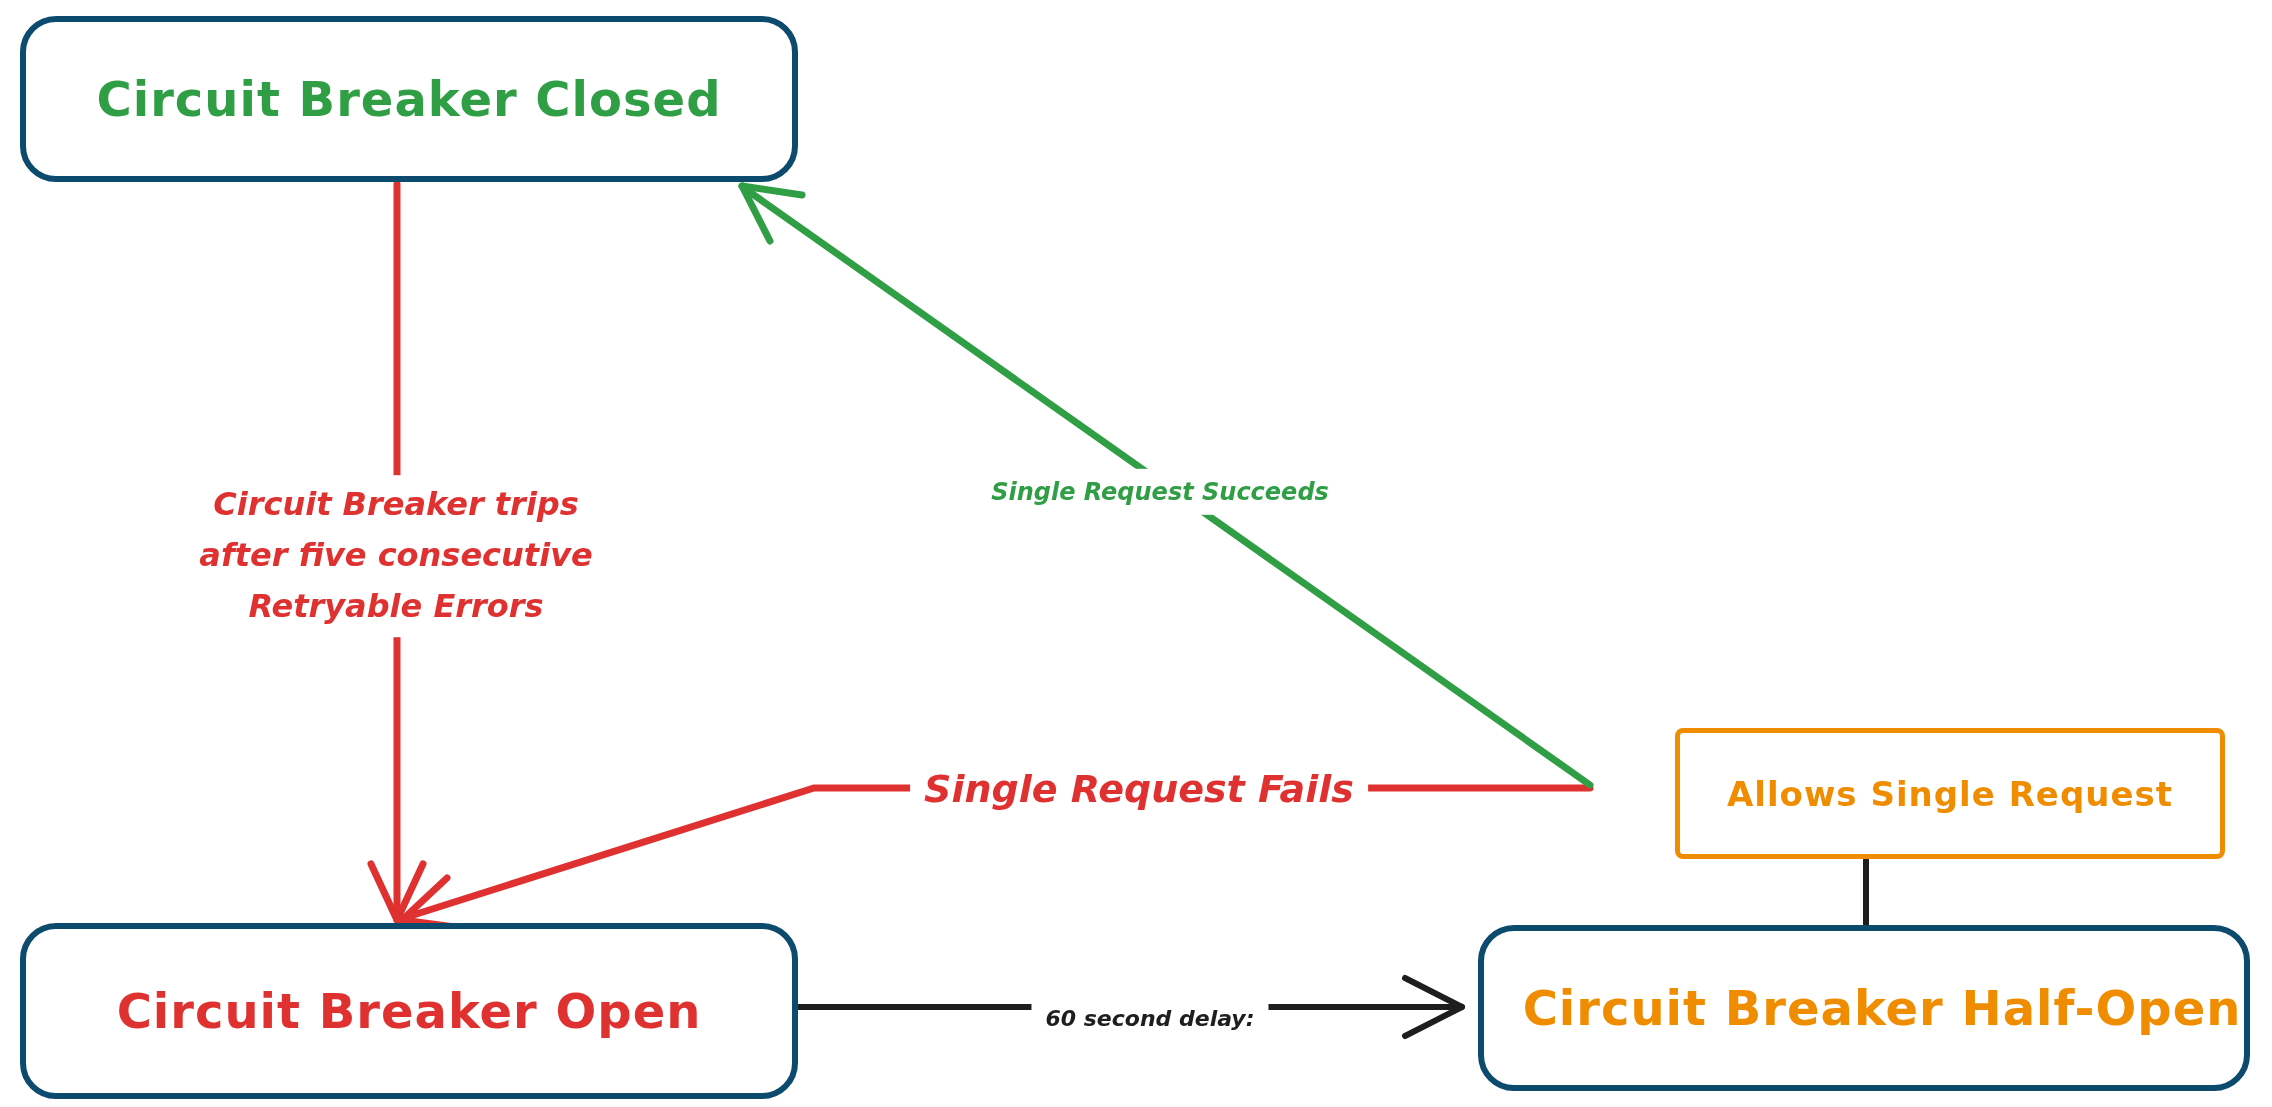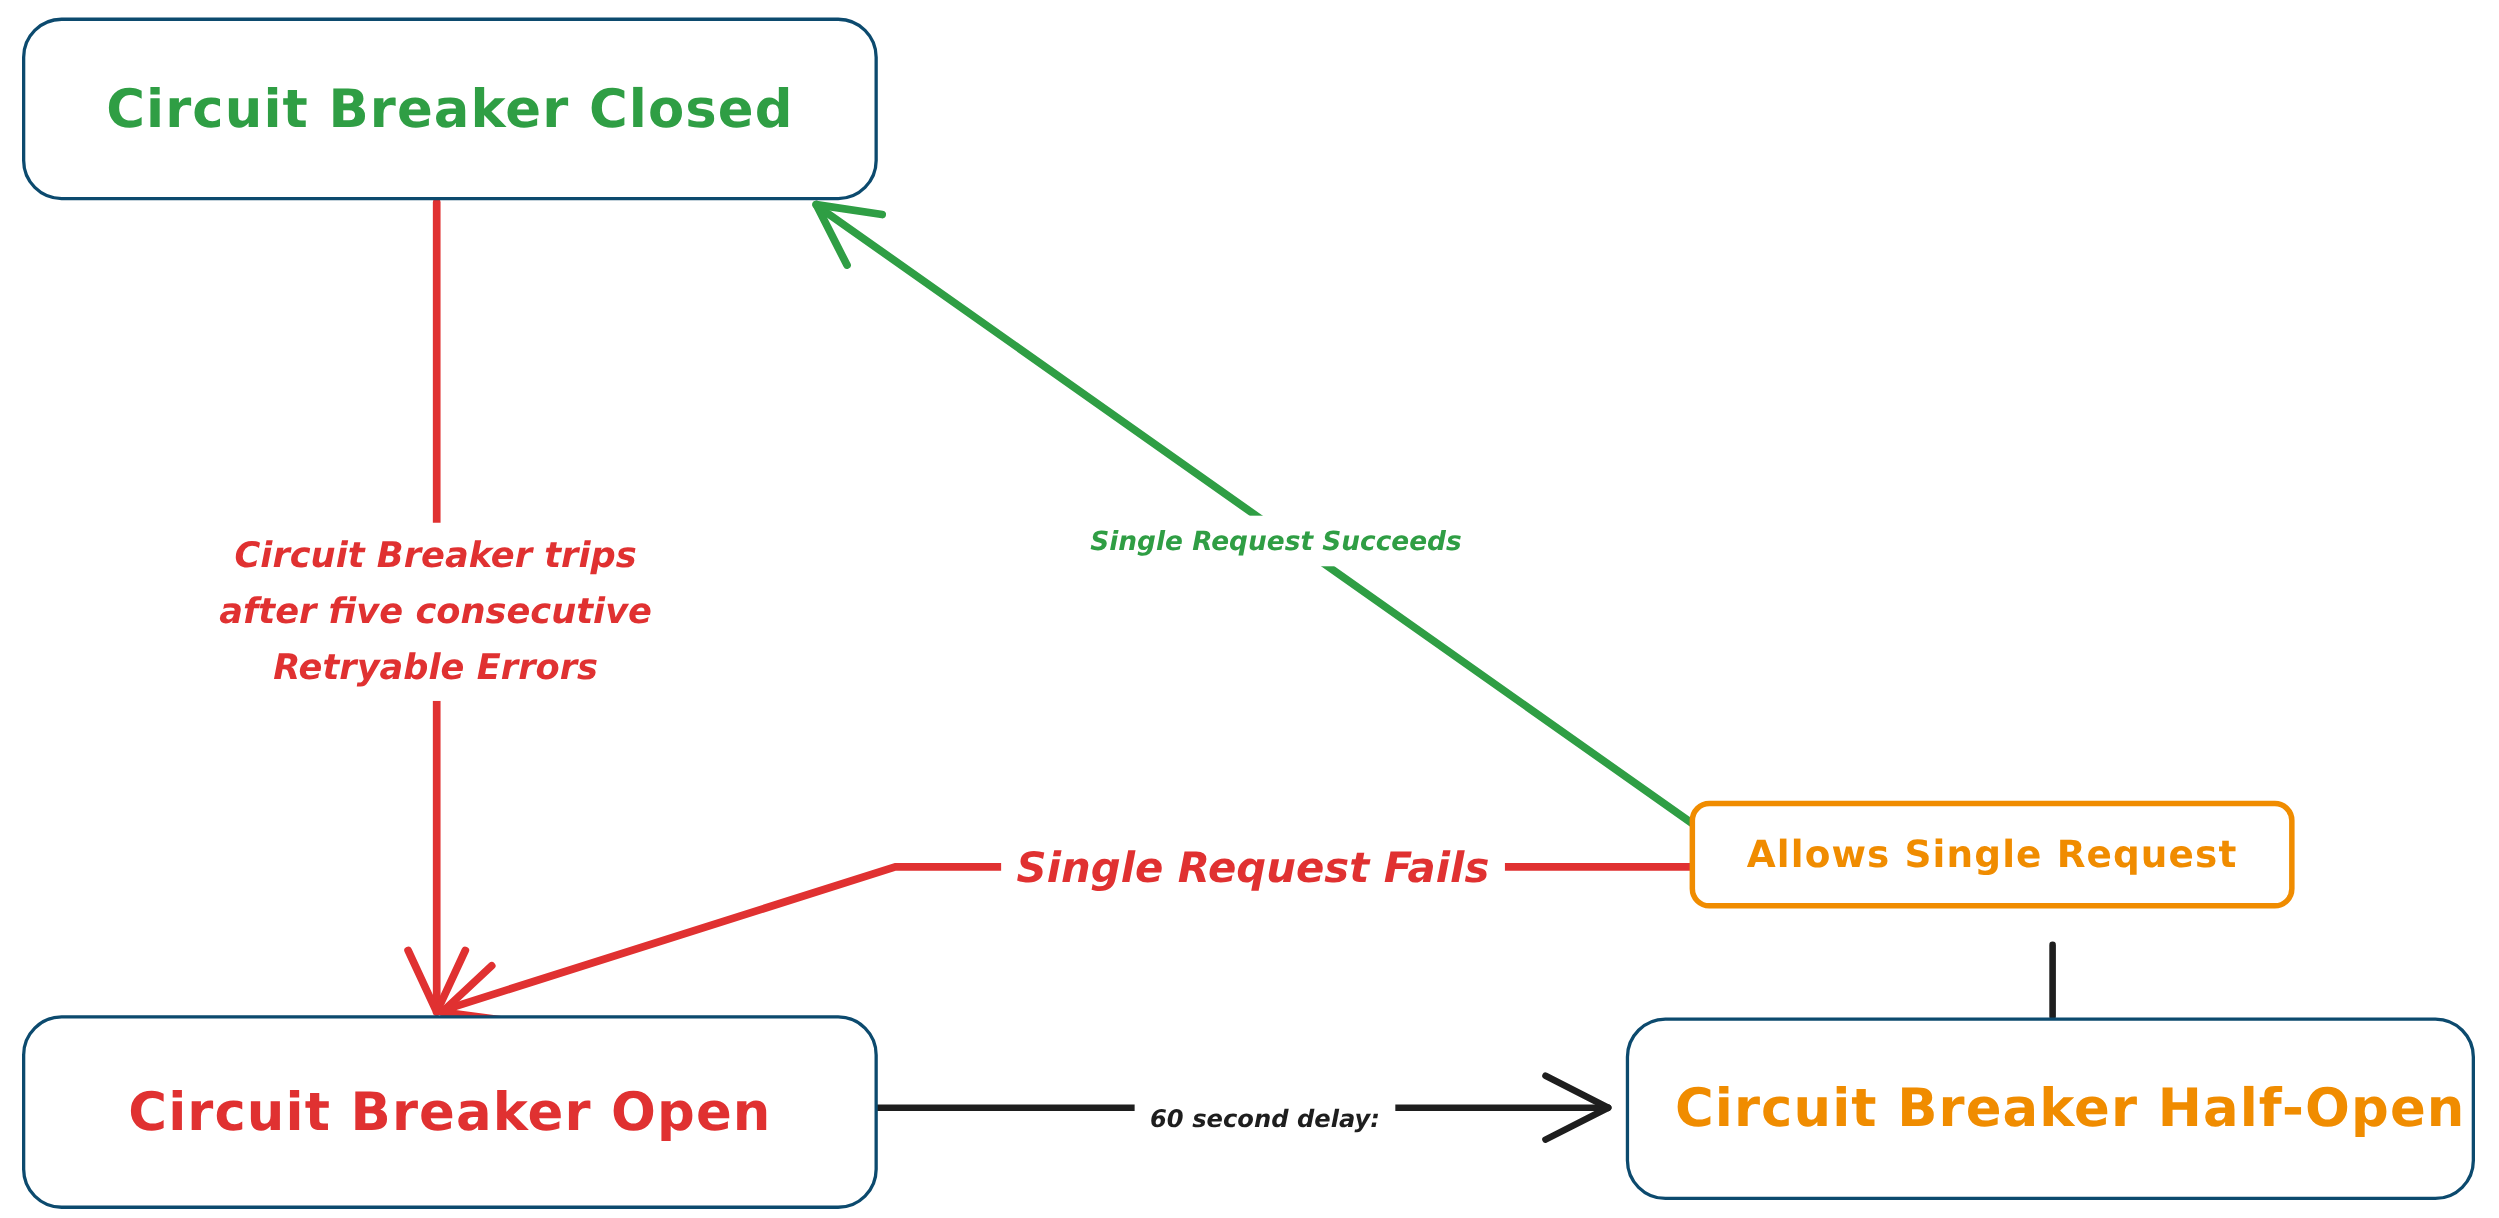--- a/index.html
+++ b/index.html
@@ -17,42 +17,42 @@
   }
   svg.wires {
     position: absolute;
     left: 0; top: 0;
     width: 2272px; height: 1107px;
     z-index: 1;
   }
   .node {
     position: absolute;
     background: #ffffff;
-    border: 3px solid #0c4a6e;
+    border: 6px solid #0c4a6e;
     border-radius: 36px;
     display: flex;
     align-items: center;
     justify-content: center;
     text-align: center;
     z-index: 2;
     box-sizing: border-box;
   }
   .node .node-label {
     font-weight: bold;
     font-size: 48px;
     letter-spacing: 1px;
     white-space: nowrap;
   }
   .node-closed   { left: 20px;   top: 16px;  width: 778px; height: 166px; }
   .node-open     { left: 20px;   top: 923px; width: 778px; height: 176px; }
   .node-halfopen { left: 1478px; top: 925px; width: 772px; height: 166px; padding-left: 36px; }
   .node-allows {
-    left: 1536px; top: 728px; width: 550px; height: 98px;
+    left: 1675px; top: 728px; width: 550px; height: 131px;
     border: 5px solid #f08c00;
-    border-radius: 18px;
+    border-radius: 8px;
   }
   .node-allows .node-label { font-size: 34px; }
 
   .txt-green  { color: #2f9e44; }
   .txt-red    { color: #e03131; }
   .txt-orange { color: #f08c00; }
   .txt-black  { color: #1e1e1e; }
 
   .edge-label {
     position: absolute;

